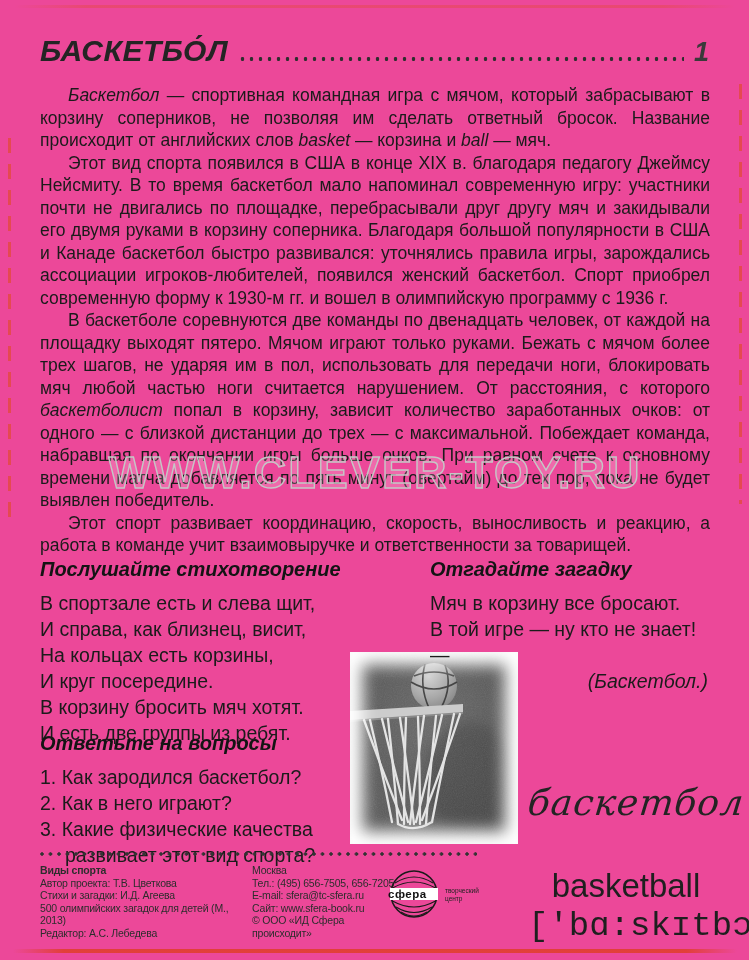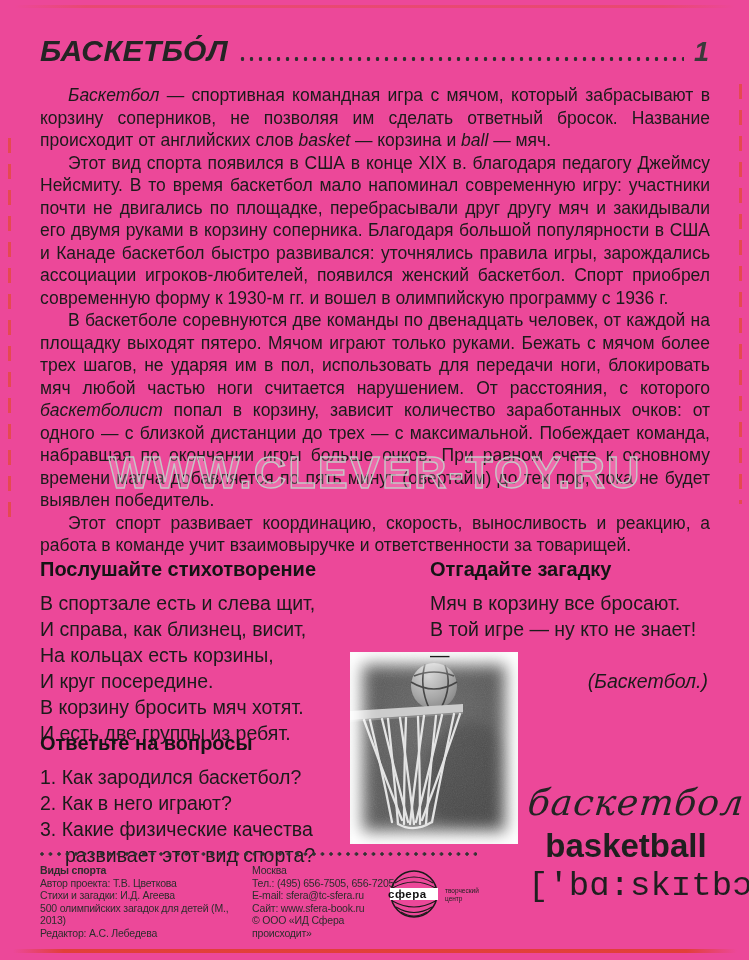--- a/index.html
+++ b/index.html
@@ -36,21 +36,21 @@
   
   .article { position:absolute; left:40px; top:84px; width:670px; text-align:justify; font-size:17.5px; line-height:22.5px; z-index:2; }
   .article p { margin:0; text-indent:28px; }
   
   .watermark {
     position:absolute; left:28px; top:447px; width:694px; text-align:center; z-index:3;
     font-size:45px; font-weight:bold; letter-spacing:2px; white-space:nowrap;
     color:rgba(255,255,255,0.18); -webkit-text-stroke:1.4px #c6c6c6; pointer-events:none;
   }
   
-  .colhead { font-size:20px; font-weight:bold; margin:0 0 8px 0; color:#141414; }
+  .colhead { font-size:20px; font-weight:bold; font-style:italic; margin:0 0 8px 0; color:#141414; }
   .poem { position:absolute; left:40px; top:556px; width:365px; font-size:19.5px; line-height:26px; z-index:2; }
   .riddle { position:absolute; left:430px; top:556px; width:278px; font-size:19.5px; line-height:26px; z-index:2; }
   .riddle .answer { text-align:right; font-style:italic; }
   .questions { position:absolute; left:40px; top:730px; width:300px; font-size:19.5px; line-height:26px; z-index:2; }
   .questions .item { padding-left:25px; text-indent:-25px; }
   
   .photo { position:absolute; left:350px; top:652px; width:168px; height:192px; z-index:1; }
   .photo svg { display:block; }
   .vignette { position:absolute; left:0; top:0; right:0; bottom:0; box-shadow:inset 0 0 16px 13px #ffffff; pointer-events:none; }
   
@@ -67,21 +67,21 @@
     position:absolute; left:0; top:20px; width:52px; text-align:left;
     font-size:11.5px; font-weight:bold; letter-spacing:.5px; color:#111;
   }
   .logo-tagline { position:absolute; left:57px; top:19px; width:44px; font-size:6.5px; line-height:7.5px; color:#222; }
   
   .wordblock { position:absolute; left:528px; top:780px; width:196px; text-align:center; z-index:2; }
   .script {
     font-family:"DejaVu Serif", serif; font-style:italic; font-size:36px; line-height:46px;
     color:#242424; letter-spacing:1px; transform:skewX(-6deg);
   }
-  .latin { font-family:"Liberation Sans", sans-serif; font-weight:bold; font-size:33px; line-height:40px; color:#1f1f1f; }
+  .latin { font-family:"Liberation Sans", sans-serif; font-weight:normal; font-size:33px; line-height:40px; color:#1f1f1f;margin-top:40px; }
   .phon { font-family:Liberation Mono, monospace; font-size:34px; line-height:40px; color:#1f1f1f; }
 </style>
 </head>
 <body>
 
 <div class="page">
 
   <div class="frame-top"></div>
   <div class="frame-bottom"></div>
   <div class="frame-left"></div>

